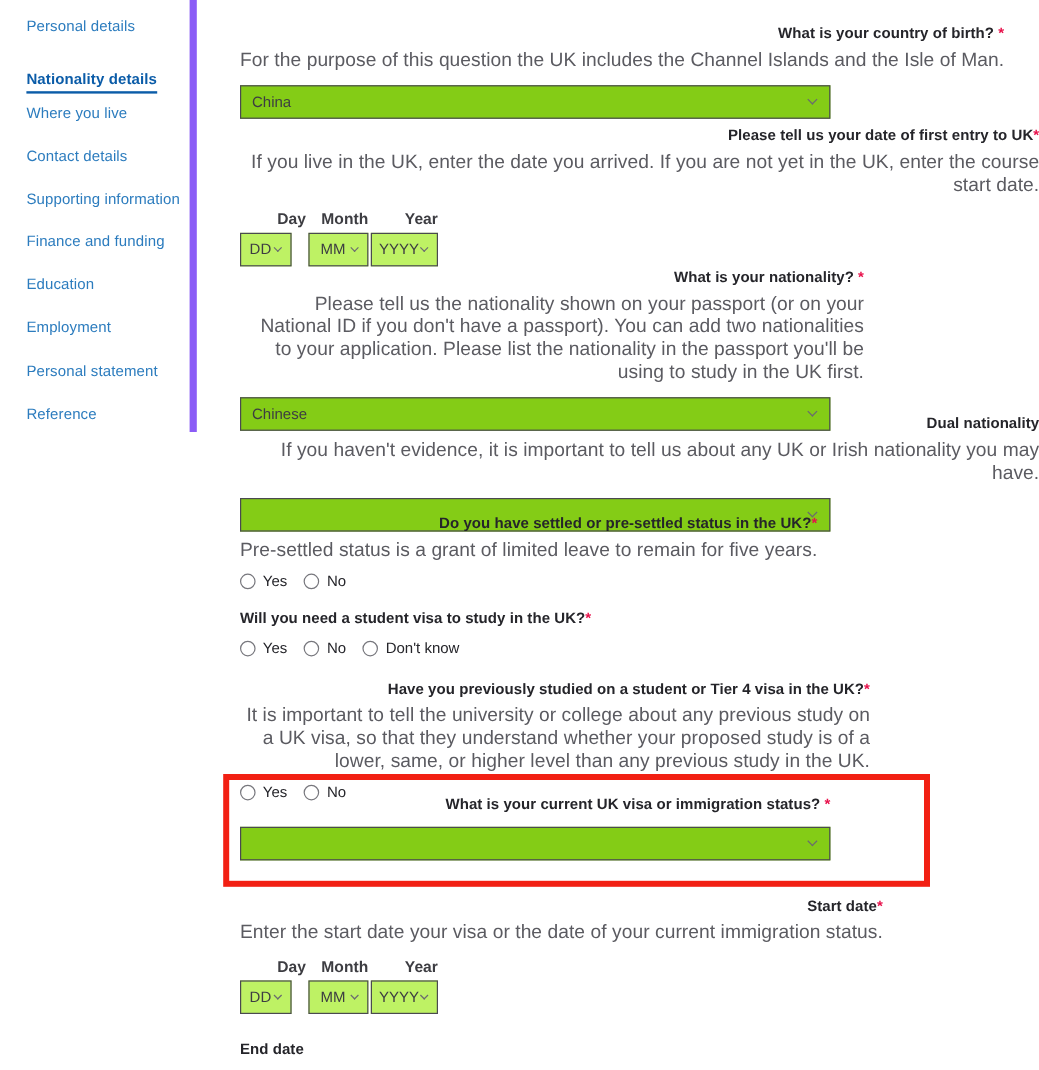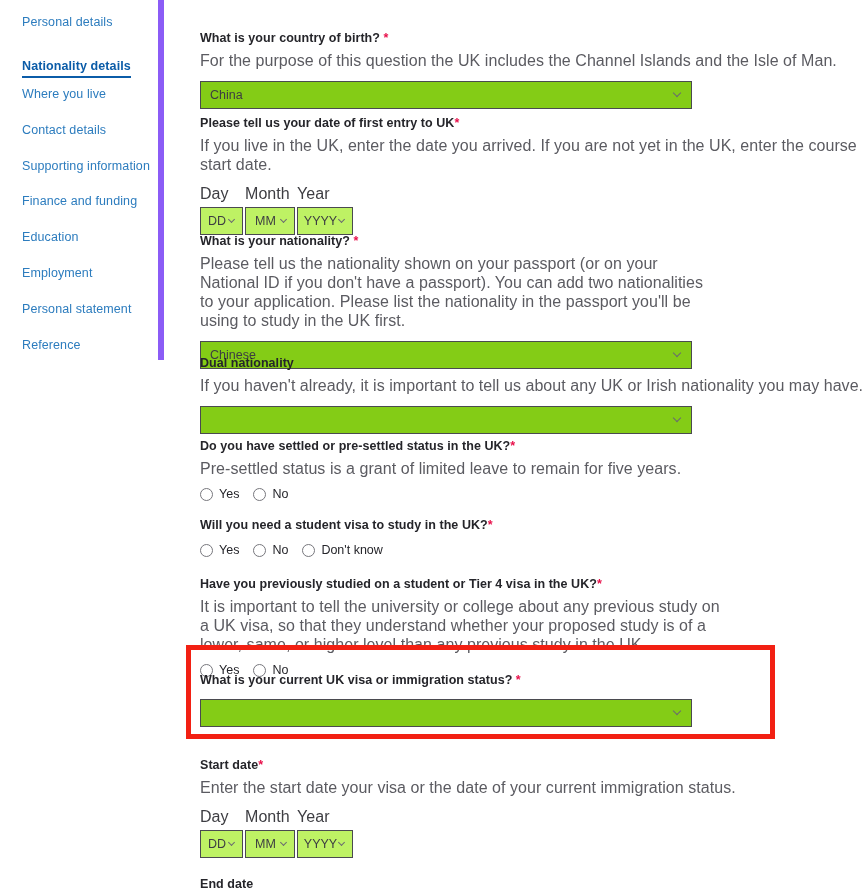--- a/index.html
+++ b/index.html
@@ -41,23 +41,24 @@
     color: #0b5ca8;
     font-weight: bold;
     border-bottom: 2px solid #0b5ca8;
     padding-bottom: 2px;
   }
 
   
   #main {
     position: absolute;
     left: 200px;
-    top: 10px;
+    top: 0;
     width: 666px;
     height: 792px;
+    text-align: right;
   }
   .field {
     position: absolute;
     left: 0;
   }
   .q-label {
     font-size: 12.5px;
     font-weight: bold;
     color: #25252a;
     line-height: 17px;
@@ -110,24 +111,25 @@
     height: 5px;
     border-right: 1.4px solid #6a6a70;
     border-bottom: 1.4px solid #6a6a70;
     transform: rotate(45deg);
   }
   .sel-wide { width: 492px; }
 
   
   .date-row { display: flex; align-items: flex-end; }
   .date-head {
-    font-size: 16px;
+    font-size: 13px;
     color: #3d3d42;
-    margin: 0 0 4px 0;
+    margin: 0 0 4px 12px;
     letter-spacing: 0.05px;
+    font-weight: bold;
   }
   .date-sel {
     box-sizing: border-box;
     border: 1px solid #4a4a4f;
     background: #bef264;
     height: 28px;
     display: flex;
     align-items: center;
     justify-content: center;
     font-size: 12.5px;
@@ -268,21 +270,21 @@
     </p>
     <p class="q-hint" style="width:520px;">Please tell us the nationality shown on your passport (or on your National ID if you don't have a passport). You can add two nationalities to your application. Please list the nationality in the passport you'll be using to study in the UK first.</p>
     <div class="sel sel-wide" style="margin-top:11px;">
       <span>Chinese</span>
       <span class="chev"></span>
     </div>
   </div>
 
   <div class="field" style="top:345px;">
     <p class="q-label">Dual nationality</p>
-    <p class="q-hint">If you haven't already, it is important to tell us about any UK or Irish nationality you may have.</p>
+    <p class="q-hint">If you haven't evidence, it is important to tell us about any UK or Irish nationality you may have.</p>
     <div class="sel sel-wide" style="margin-top:11px;">
       <span></span>
       <span class="chev"></span>
     </div>
   </div>
 
   <div class="field" style="top:428px;">
     <p class="q-label">
       <span>Do you have settled or pre-settled status in the UK?</span><span class="req">*</span>
     </p>

